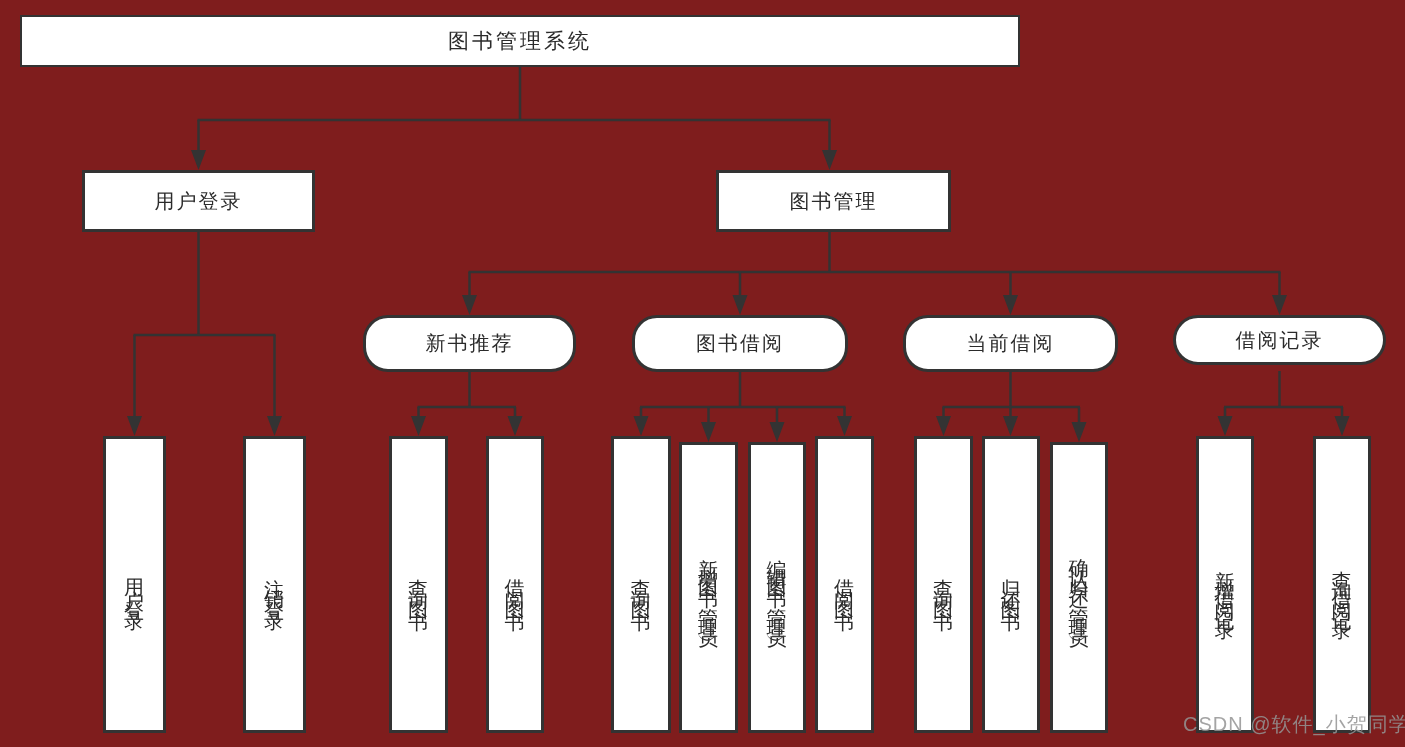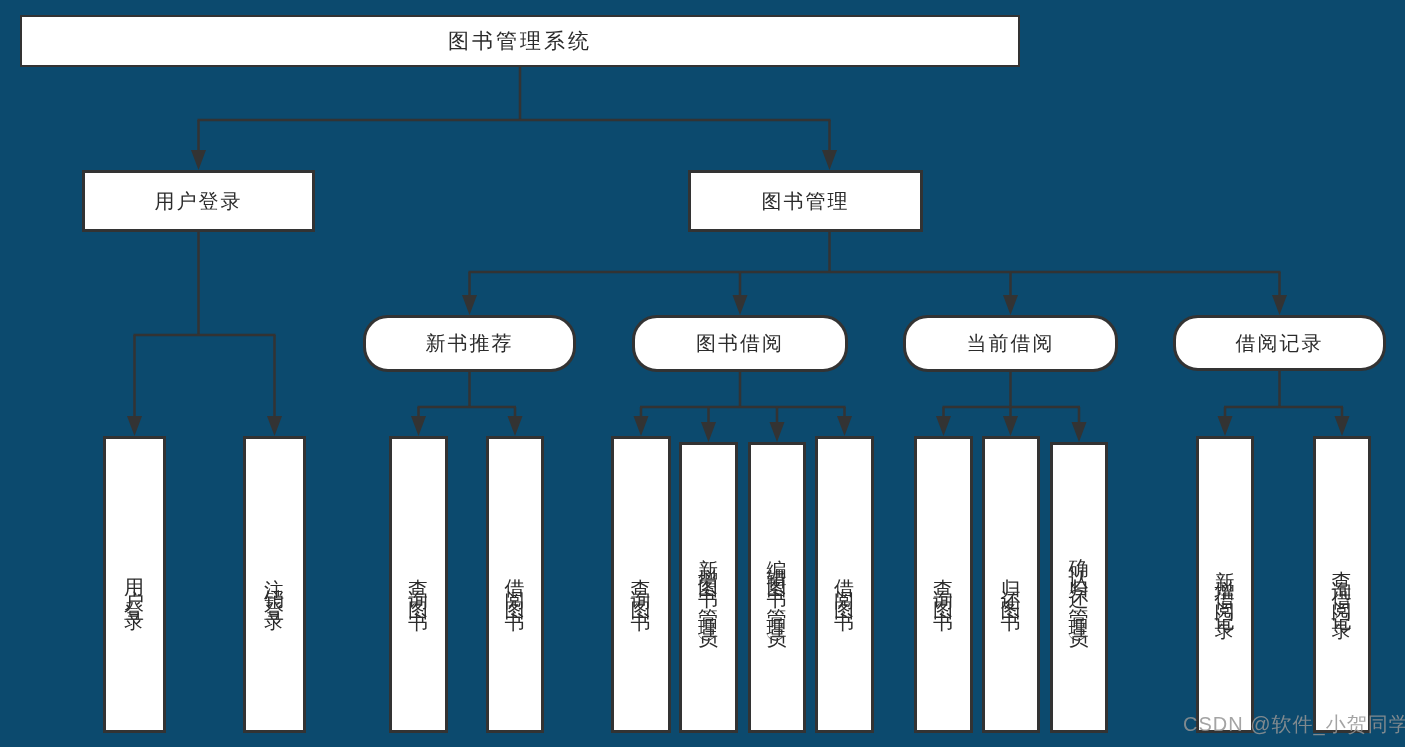--- a/index.html
+++ b/index.html
@@ -5,21 +5,21 @@
   html, body {
     margin: 0;
     padding: 0;
     background: #ffffff;
     font-family: "Liberation Sans", "DejaVu Sans", sans-serif;
   }
   .canvas {
     position: relative;
     width: 1405px;
     height: 747px;
-    background: #0c4a6e;
+    background: #7f1d1d;
     overflow: hidden;
   }
   .connectors {
     position: absolute;
     left: 0; top: 0;
     width: 1405px;
     height: 747px;
     z-index: 1;
   }
   .node {
@@ -134,26 +134,26 @@
       <polygon points="1003,416 1018,416 1010.5,436"></polygon>
       <polygon points="1071.5,422 1086.5,422 1079,442"></polygon>
       <polygon points="1217.5,416 1232.5,416 1225,436"></polygon>
       <polygon points="1334.5,416 1349.5,416 1342,436"></polygon>
     </g>
   </svg>
 
   <div class="node root" style="left:20px; top:15px; width:1000px; height:52px; border-width:2.5px;">图书管理系统</div>
 
   <div class="node level2" style="left:82px; top:170px; width:233px; height:62px;">用户登录</div>
-  <div class="node level2" style="left:688px; top:170px; width:235px; height:62px;">图书管理</div>
+  <div class="node level2" style="left:716px; top:170px; width:235px; height:62px;">图书管理</div>
 
   <div class="node level3" style="left:363px; top:315px; width:213px; height:57px;">新书推荐</div>
   <div class="node level3" style="left:903px; top:315px; width:215px; height:57px;">当前借阅</div>
   <div class="node level3" style="left:632px; top:315px; width:216px; height:57px;">图书借阅</div>
-  <div class="node level3" style="left:1173px; top:315px; width:213px; height:56px;">借阅记录</div>
+  <div class="node level3" style="left:1173px; top:315px; width:213px; height:50px;">借阅记录</div>
 
   <div class="leaf" style="left:103px; top:436px; width:63px; height:297px;">用户登录</div>
   <div class="leaf" style="left:243px; top:436px; width:63px; height:297px;">注销登录</div>
 
   <div class="leaf" style="left:389px; top:436px; width:59px; height:297px;">查询图书</div>
   <div class="leaf" style="left:486px; top:436px; width:58px; height:297px;">借阅图书</div>
 
   <div class="leaf" style="left:611px; top:436px; width:60px; height:297px;">查询图书</div>
   <div class="leaf long" style="left:679px; top:442px; width:59px; height:291px;">新增图书（管理员）</div>
   <div class="leaf long" style="left:748px; top:442px; width:58px; height:291px;">编辑图书（管理员）</div>

